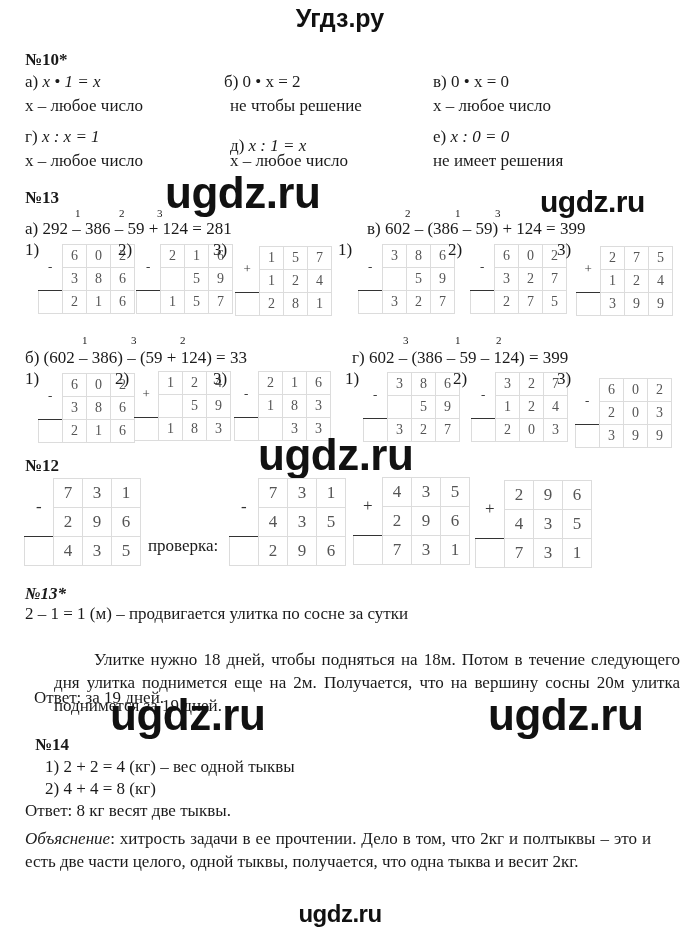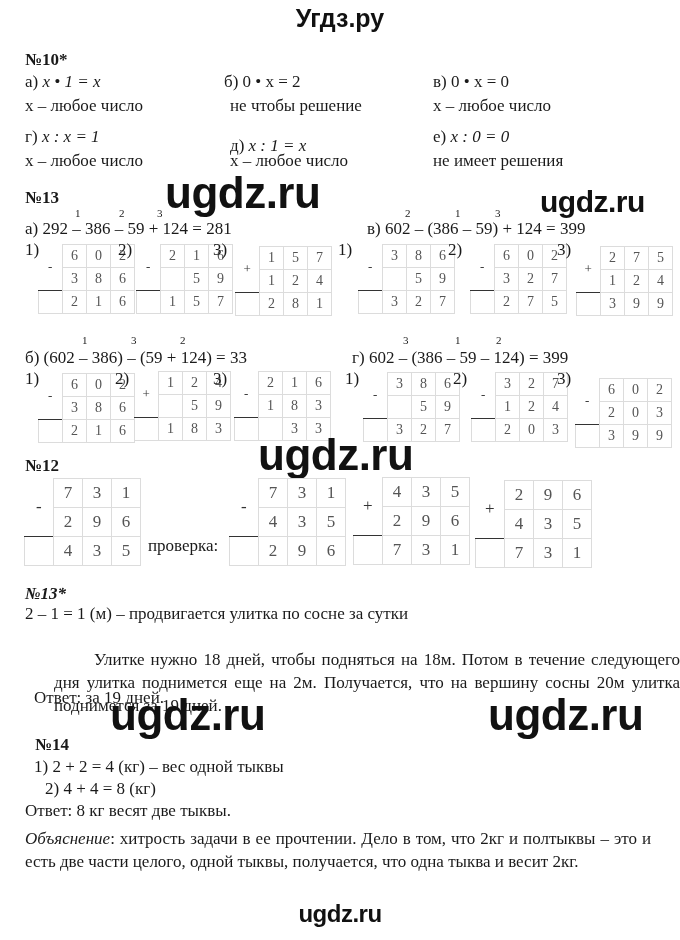--- a/index.html
+++ b/index.html
@@ -457,18 +457,18 @@
 </div>
 
 <div class="abs h" style="left:25px;top:584px;font-style:italic;">№13*</div>
 <div class="abs t" style="left:25px;top:604px;">2 – 1 = 1 (м) – продвигается улитка по сосне за сутки</div>
 <div class="abs para" style="top:648px;text-indent:40px;margin-left:29px;">Улитке нужно 18 дней, чтобы подняться на 18м. Потом в течение следующего дня улитка поднимется еще на 2м. Получается, что на вершину сосны 20м улитка поднимется за 19 дней.</div>
 <div class="abs t" style="left:34px;top:688px;">Ответ: за 19 дней.</div>
 
 <div class="abs wm wm-big" style="left:110px;top:690px;">ugdz.ru</div>
 <div class="abs wm wm-big" style="left:488px;top:690px;">ugdz.ru</div>
 <div class="abs h" style="left:35px;top:735px;">№14</div>
-<div class="abs t" style="left:34px;top:757px;">1) 2 + 2 = 4 (кг) – вес одной тыквы</div>
+<div class="abs t" style="left:45px;top:757px;">1) 2 + 2 = 4 (кг) – вес одной тыквы</div>
 <div class="abs t" style="left:45px;top:779px;">2) 4 + 4 = 8 (кг)</div>
 <div class="abs t" style="left:25px;top:801px;">Ответ: 8 кг весят две тыквы.</div>
 <div class="abs para" style="top:827px;"><span class="i">Объяснение</span><span>: хитрость задачи в ее прочтении. Дело в том, что 2кг и полтыквы – это и есть две части целого, одной тыквы, получается, что одна тыква и весит 2кг.</span></div>
 
 <div class="abs wm wm-small" style="left:0;width:680px;text-align:center;top:900px;">ugdz.ru</div>
 
 </body></html>

